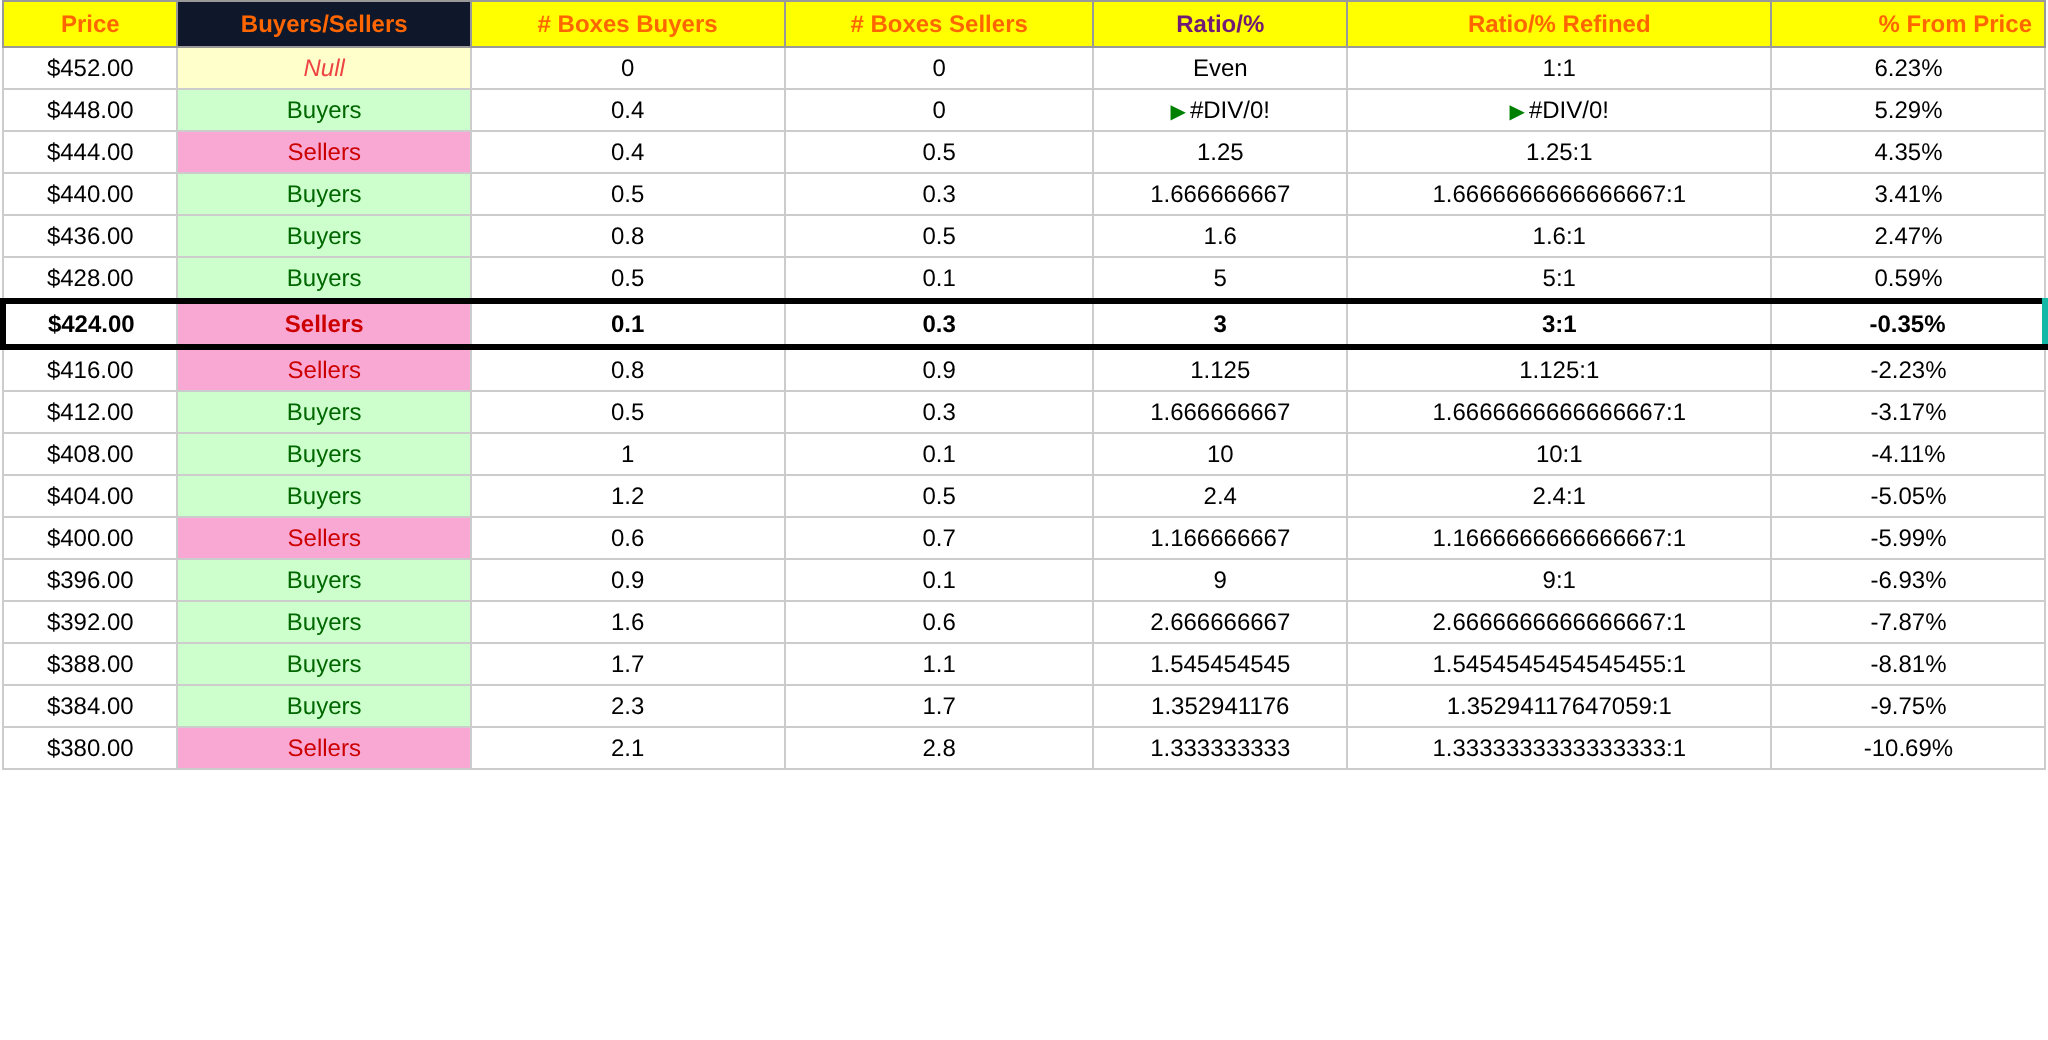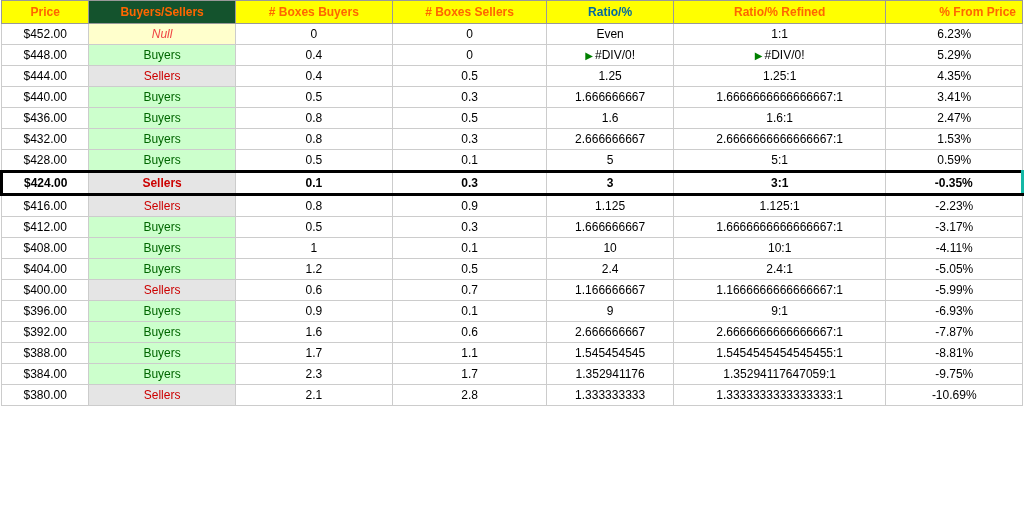--- a/index.html
+++ b/index.html
@@ -11,29 +11,29 @@
       text-align: center;
       font-weight: bold;
     }
     td {
       border: 1px solid #ccc;
       padding: 3px 6px;
       text-align: center;
       white-space: nowrap;
     }
     .header-price { background: #ffff00; color: #ff6600; }
-    .header-buyers-sellers { background: #14532d; color: #ff6600; }
+    .header-buyers-sellers { background: #0f172a; color: #ff6600; }
     .header-boxes-buyers { background: #ffff00; color: #ff6600; }
     .header-boxes-sellers { background: #ffff00; color: #ff6600; }
-    .header-ratio { background: #ffff00; color: #0369a1; }
+    .header-ratio { background: #ffff00; color: #701a75; }
     .header-ratio-refined { background: #ffff00; color: #ff6600; }
     .header-from-price { background: #ffff00; color: #ff6600; text-align: right; }
     .cell-null { background: #ffffcc; color: #ef4444; font-style: italic; }
     .cell-buyers { background: #ccffcc; color: #006600; }
-    .cell-sellers { background: #e5e5e5; color: #cc0000; }
+    .cell-sellers { background: #f9a8d4; color: #cc0000; }
 
     .highlighted-row td {
       font-weight: bold;
       border-top: 3px solid #000;
       border-bottom: 3px solid #000;
     }
     .highlighted-row td:first-child {
       border-left: 3px solid #000;
     }
     .highlighted-row td:last-child {
@@ -102,29 +102,20 @@
       <tr>
         <td>$436.00</td>
         <td class="cell-buyers">Buyers</td>
         <td>0.8</td>
         <td>0.5</td>
         <td>1.6</td>
         <td>1.6:1</td>
         <td>2.47%</td>
       </tr>
       <tr>
-        <td>$432.00</td>
-        <td class="cell-buyers">Buyers</td>
-        <td>0.8</td>
-        <td>0.3</td>
-        <td>2.666666667</td>
-        <td>2.6666666666666667:1</td>
-        <td>1.53%</td>
-      </tr>
-      <tr>
         <td>$428.00</td>
         <td class="cell-buyers">Buyers</td>
         <td>0.5</td>
         <td>0.1</td>
         <td>5</td>
         <td>5:1</td>
         <td>0.59%</td>
       </tr>
       <tr class="highlighted-row">
         <td style="font-weight: bold;">$424.00</td>

